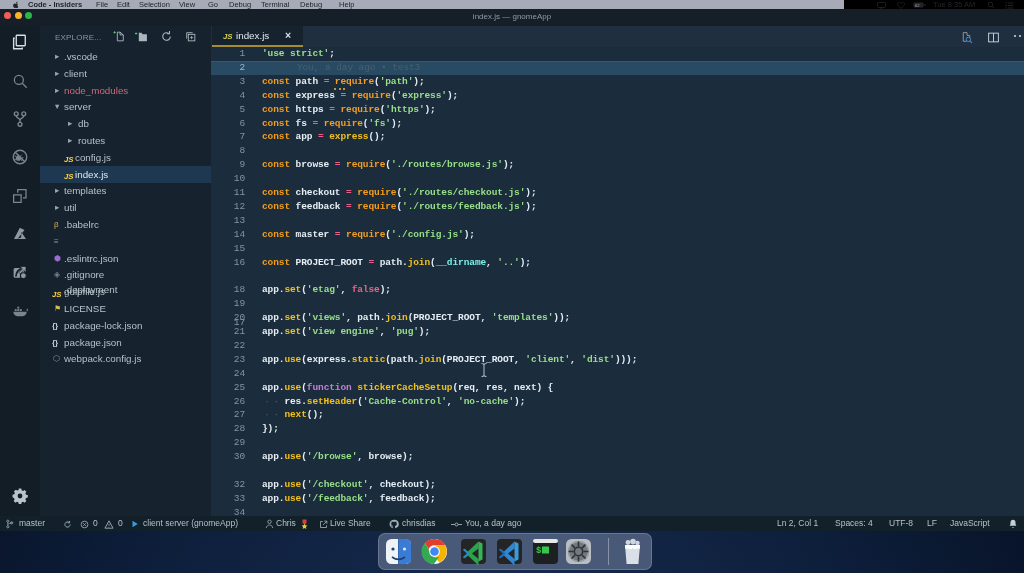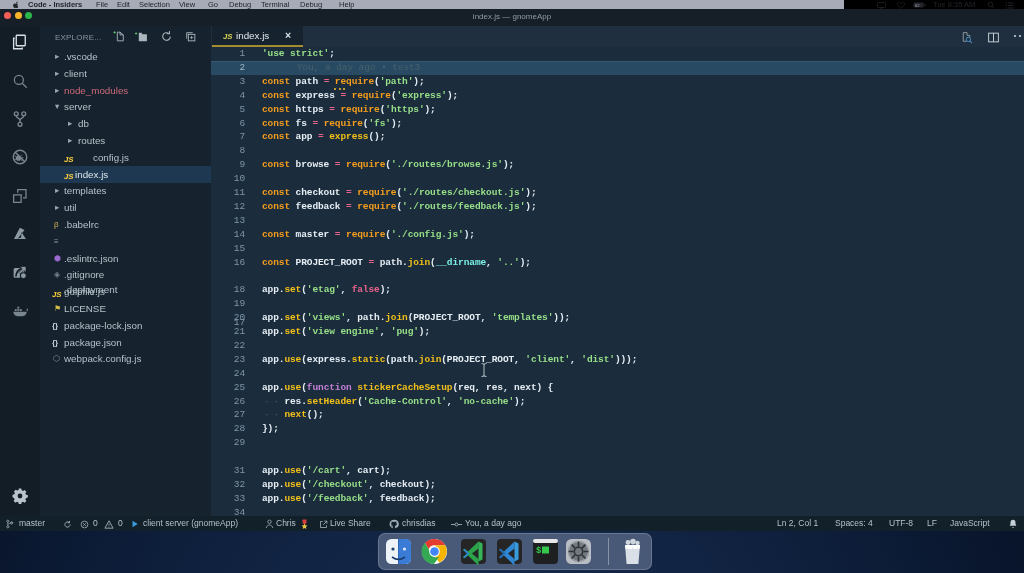--- a/index.html
+++ b/index.html
@@ -211,21 +211,21 @@
     <div class="tree-row" style="top:89.2px;">
         <span class="arr" style="left:28px;">▸</span>
         <span style="position:absolute;left:38px;text-align:center;">db</span>
       </div>
     <div class="tree-row" style="top:106.0px;">
         <span class="arr" style="left:28px;">▸</span>
         <span style="position:absolute;left:38px;">routes</span>
       </div>
     <div class="tree-row" style="top:122.8px;">
         <span class="js-badge" style="left:24px;">JS</span>
-        <span style="position:absolute;left:53px;text-align:center;">config.js</span>
+        <span style="position:absolute;left:35px;text-align:center;">config.js</span>
       </div>
     <div class="tree-row tr-sel" style="top:139.6px;">
         <span class="js-badge" style="left:24px;">JS</span>
         <span style="position:absolute;left:35px;">index.js</span>
       </div>
     <div class="tree-row" style="top:156.4px;">
         <span class="arr" style="left:15px;">▸</span>
         <span style="position:absolute;left:24px;">templates</span>
       </div>
     <div class="tree-row" style="top:173.2px;">
@@ -329,21 +329,21 @@
       <div class="cl" style="top:264.1px;"><span class="ln" style="">20</span><span class="ct"><span class="w">app.</span><span class="y">set</span><span class="w">(</span><span class="g">'views'</span><span class="w">, path.</span><span class="y">join</span><span class="w">(PROJECT_ROOT, </span><span class="g">'templates'</span><span class="w">));</span></span></div>
       <div class="cl" style="top:278.0px;"><span class="ln" style="">21</span><span class="ct"><span class="w">app.</span><span class="y">set</span><span class="w">(</span><span class="g">'view engine'</span><span class="w">, </span><span class="g">'pug'</span><span class="w">);</span></span></div>
       <div class="cl" style="top:291.9px;"><span class="ln" style="">22</span><span class="ct"></span></div>
       <div class="cl" style="top:305.8px;"><span class="ln" style="">23</span><span class="ct"><span class="w">app.</span><span class="y">use</span><span class="w">(express.</span><span class="y">static</span><span class="w">(path.</span><span class="y">join</span><span class="w">(PROJECT_ROOT, </span><span class="g">'client'</span><span class="w">, </span><span class="g">'dist'</span><span class="w">)));</span></span></div>
       <div class="cl" style="top:319.7px;"><span class="ln" style="">24</span><span class="ct"></span></div>
       <div class="cl" style="top:333.6px;"><span class="ln" style="">25</span><span class="ct"><span class="w">app.</span><span class="y">use</span><span class="w">(</span><span class="v">function</span><span class="w"> </span><span class="y">stickerCacheSetup</span><span class="w">(req, res, next) {</span></span></div>
       <div class="cl" style="top:347.5px;"><span class="ln" style="">26</span><span class="ct"><span class="w">    res.</span><span class="y">setHeader</span><span class="w">(</span><span class="g">'Cache-Control'</span><span class="w">, </span><span class="g">'no-cache'</span><span class="w">);</span></span></div>
       <div class="cl" style="top:361.4px;"><span class="ln" style="">27</span><span class="ct"><span class="w">    </span><span class="y">next</span><span class="w">();</span></span></div>
       <div class="cl" style="top:375.3px;"><span class="ln" style="">28</span><span class="ct"><span class="w">});</span></span></div>
       <div class="cl" style="top:389.2px;"><span class="ln" style="">29</span><span class="ct"></span></div>
-      <div class="cl" style="top:417.0px;"><span class="ln" style="">31</span><span class="ct"><span class="w">app.</span><span class="y">use</span><span class="w">(</span><span class="g">'/cart'</span><span class="w">, cart);</span></span></div>
+      <div class="cl" style="top:403.1px;"><span class="ln" style="">30</span><span class="ct"><span class="w">app.</span><span class="y">use</span><span class="w">(</span><span class="g">'/browse'</span><span class="w">, browse);</span></span></div>
       <div class="cl" style="top:430.9px;"><span class="ln" style="">32</span><span class="ct"><span class="w">app.</span><span class="y">use</span><span class="w">(</span><span class="g">'/checkout'</span><span class="w">, checkout);</span></span></div>
       <div class="cl" style="top:444.8px;"><span class="ln" style="">33</span><span class="ct"><span class="w">app.</span><span class="y">use</span><span class="w">(</span><span class="g">'/feedback'</span><span class="w">, feedback);</span></span></div>
       <div class="cl" style="top:458.7px;"><span class="ln" style="">34</span><span class="ct"></span></div>
     </div>
   </div>
 
   <div id="statusbar">
     <svg style="position:absolute;left:5px;top:3px" width="9" height="10" viewBox="0 0 16 18">
         <circle cx="5" cy="4" r="2" fill="none" stroke="#9fb0ba" stroke-width="1.4"></circle>
         <circle cx="12" cy="7" r="2" fill="none" stroke="#9fb0ba" stroke-width="1.4"></circle>

